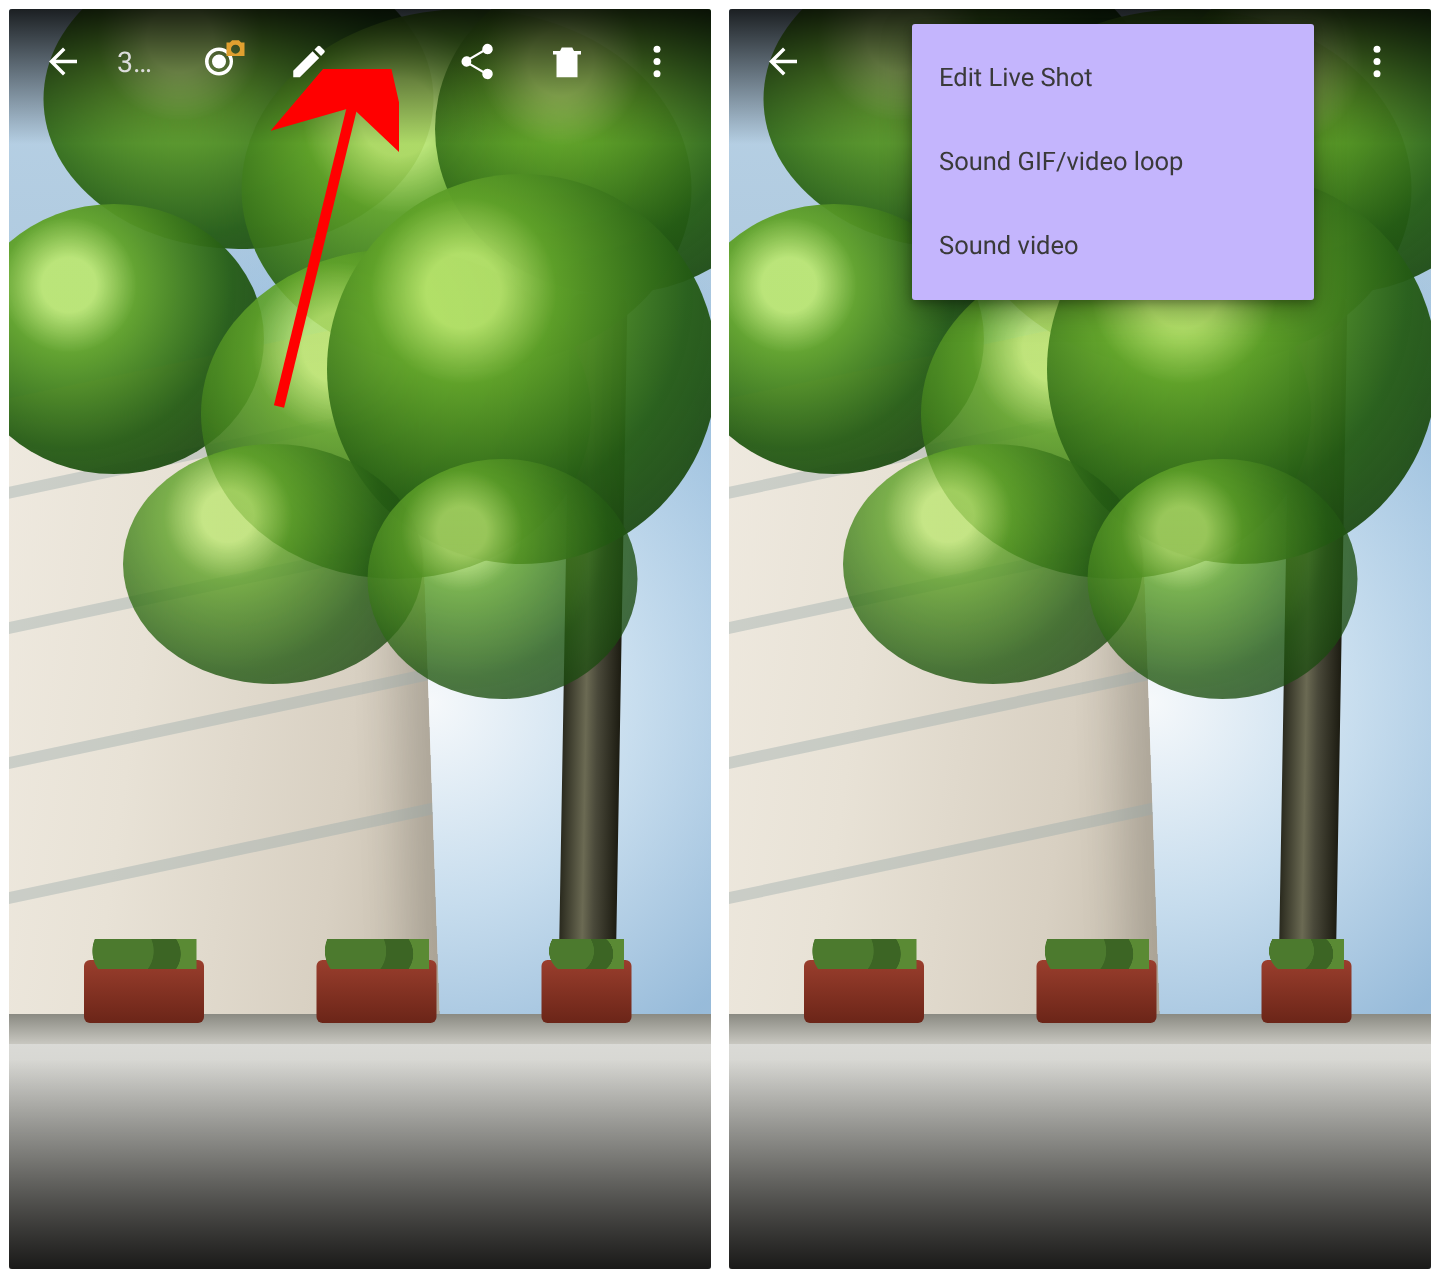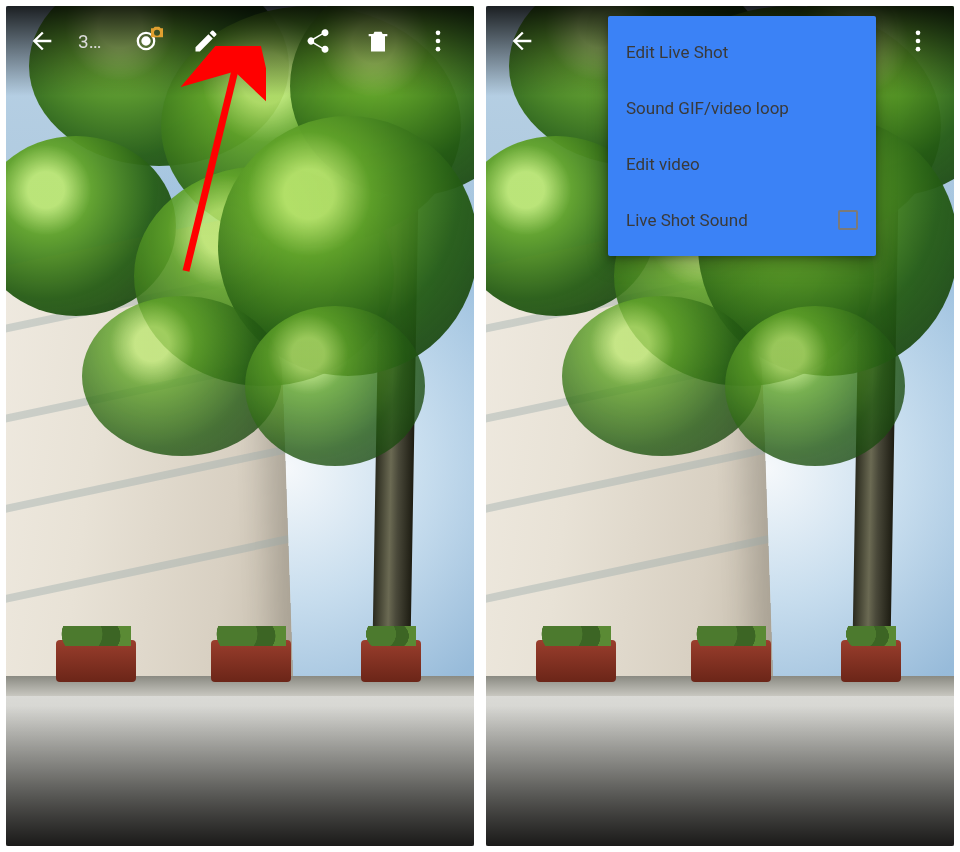--- a/index.html
+++ b/index.html
@@ -164,21 +164,21 @@
     pointer-events:none;
   }
   .arrow-annot svg{ width:100%; height:100%; }
 
   
   .menu{
     position:absolute;
     top:10px;
     right:78px;
     width:268px;
-    background:#3b82f6;
+    background:#c4b5fd;
     border-radius:2px;
     box-shadow:0 6px 20px rgba(0,0,0,0.35), 0 2px 6px rgba(0,0,0,0.25);
     z-index:10;
     padding:8px 0;
   }
   .menu-item{
     display:flex;
     align-items:center;
     justify-content:space-between;
     padding:18px 18px;
@@ -317,20 +317,16 @@
   </div>
 
   <div class="menu">
     <div class="menu-item">
       <span>Edit Live Shot</span>
     </div>
     <div class="menu-item">
       <span>Sound GIF/video loop</span>
     </div>
     <div class="menu-item">
-      <span>Edit video</span>
-    </div>
-    <div class="menu-item">
-      <span>Live Shot Sound</span>
-      <span class="cb"></span>
+      <span>Sound video</span>
     </div>
   </div>
 </div>
 
 </body></html>

